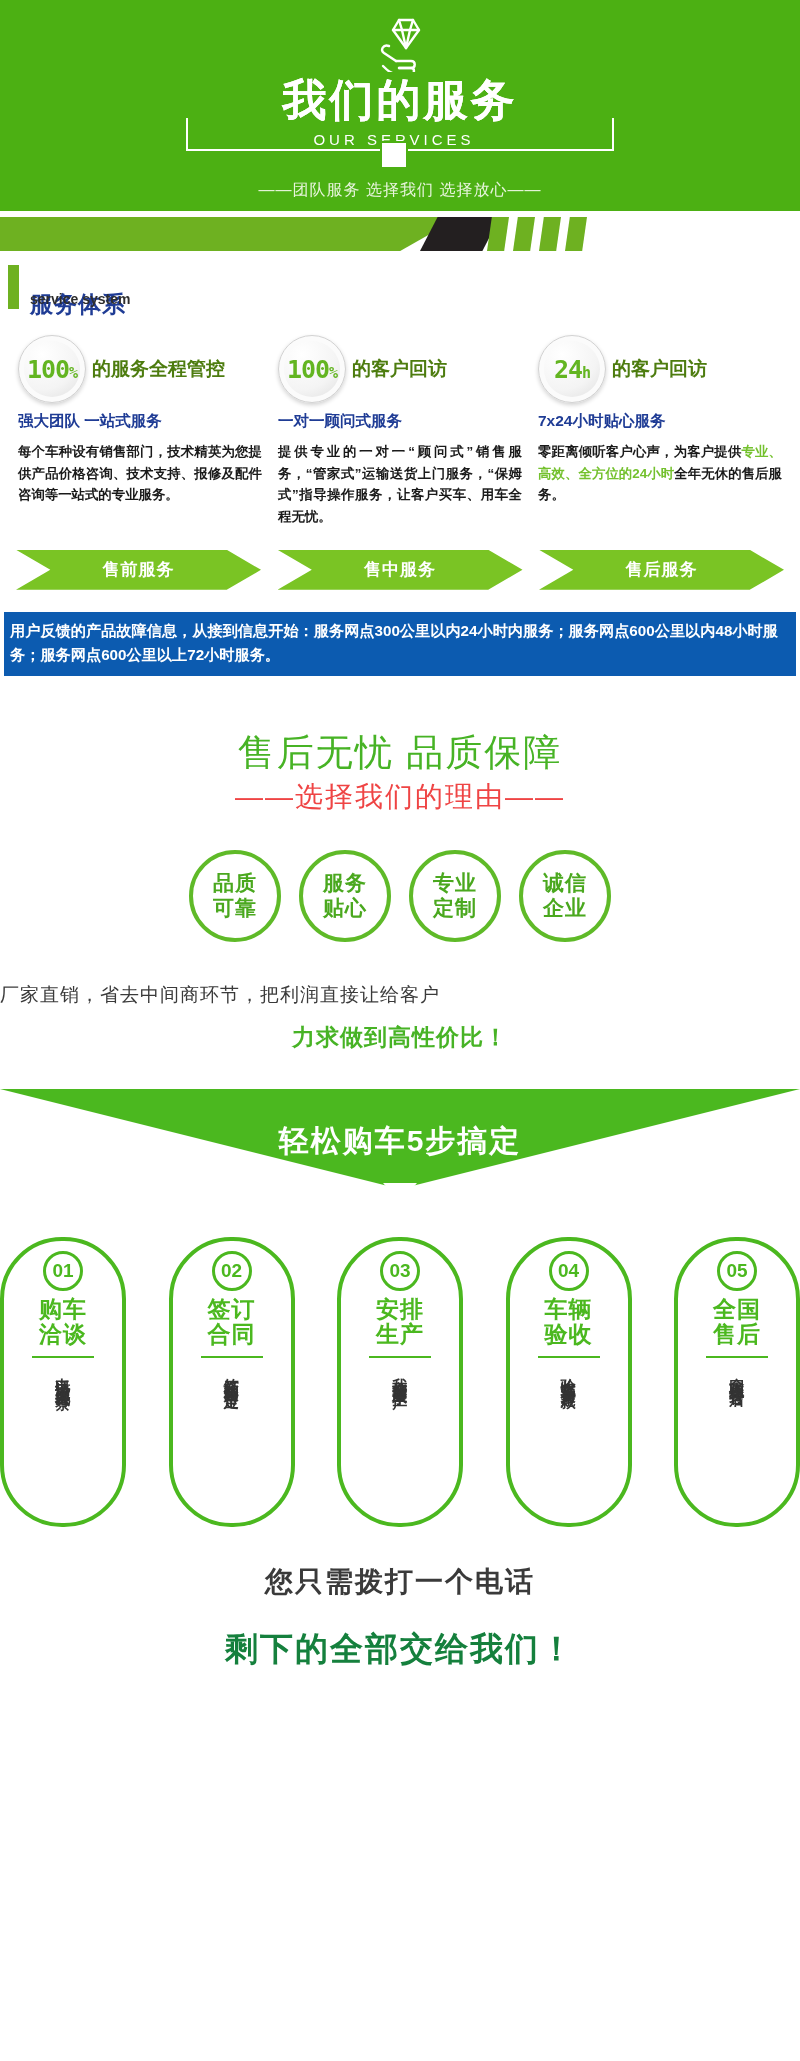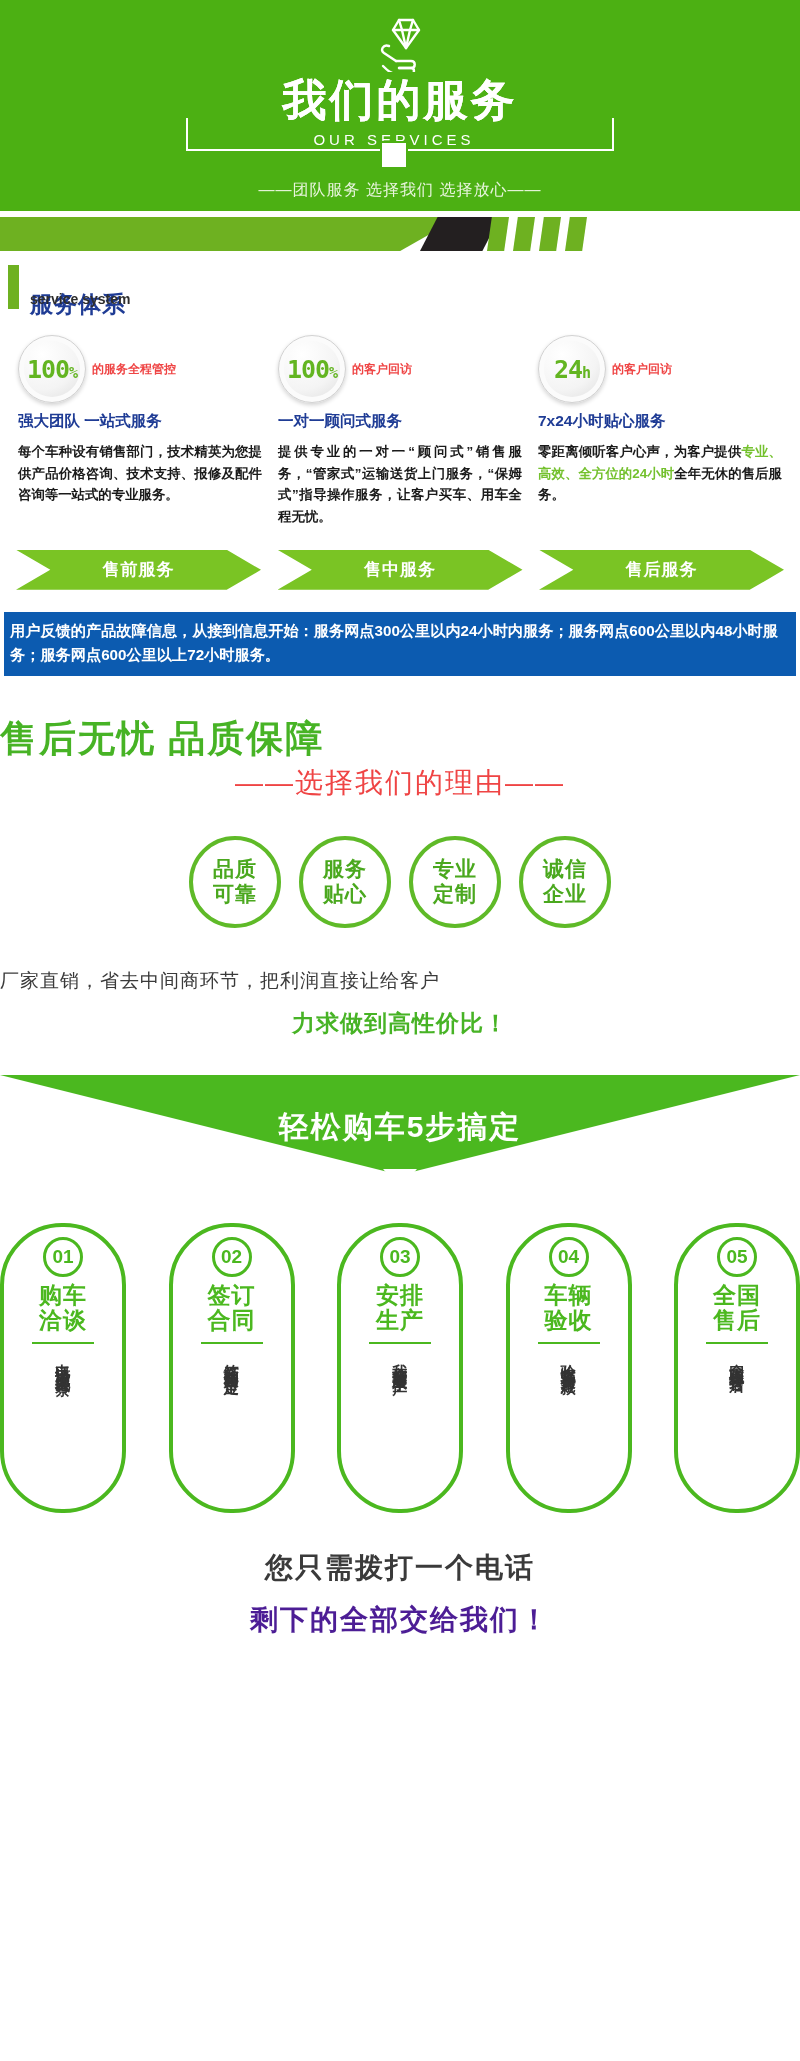--- a/index.html
+++ b/index.html
@@ -149,22 +149,22 @@
   .badge-num {
     font-family:"DejaVu Sans Mono", monospace;
     font-size:25px; font-weight:bold;
     color:#63b521;
     letter-spacing:-1px;
     line-height:1;
   }
   .badge-num .unit { font-size:15px; }
   .badge-label {
     margin-left:6px;
-    font-size:12px; font-weight:bold;
-    color:#ef4444;
+    font-size:19px; font-weight:bold;
+    color:#4d7c0f;
     letter-spacing:0px;
     white-space:nowrap;
   }
   .col-title {
     margin-top:6px;
     font-size:15.5px; font-weight:bold;
     color:#1f3c95;
     letter-spacing:0px;
   }
   .col-body {
@@ -199,23 +199,24 @@
     color:#ffffff;
     font-size:15.2px;
     font-weight:bold;
     line-height:1.62;
     padding:7px 6px 8px 6px;
     letter-spacing:0px;
   }
 
   
   .reasons-title {
-    margin-top:38px;
+    margin-top:52px;
+    text-align:center;
     font-size:37px;
-    font-weight:bold;
+    font-weight:normal;
     color:#47b325;
     letter-spacing:2px;
   }
   .reasons-sub {
     text-align:center;
     font-size:28px;
     color:#ef4444;
     letter-spacing:2px;
   }
   .circles {
@@ -332,25 +333,25 @@
   
   .foot1 {
     margin-top:36px;
     text-align:center;
     font-size:28px;
     font-weight:bold;
     color:#3a3a3a;
     letter-spacing:2px;
   }
   .foot2 {
-    margin-top:14px;
-    text-align:center;
-    font-size:28px;
-    font-weight:bold;
-    color:#4c1d95;
+    margin-top:26px;
+    text-align:center;
+    font-size:33px;
+    font-weight:bold;
+    color:#15803d;
     letter-spacing:2px;
   }
 </style>
 </head>
 <body>
 
 <div class="hero">
   <div class="hero-icon">
     <svg width="62" height="66" viewBox="0 0 62 66">
       <g fill="none" stroke="#ffffff" stroke-width="2.4" stroke-linejoin="round" stroke-linecap="round">

